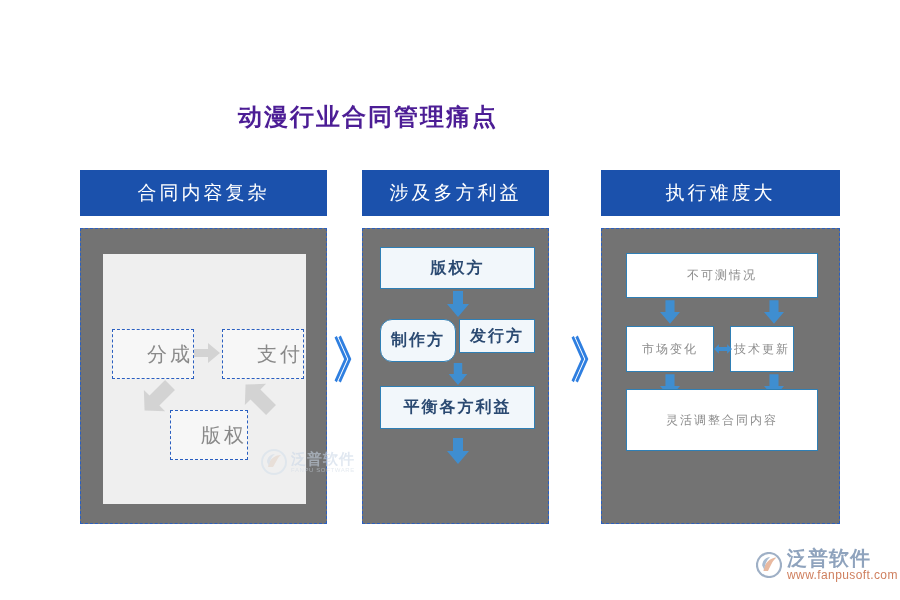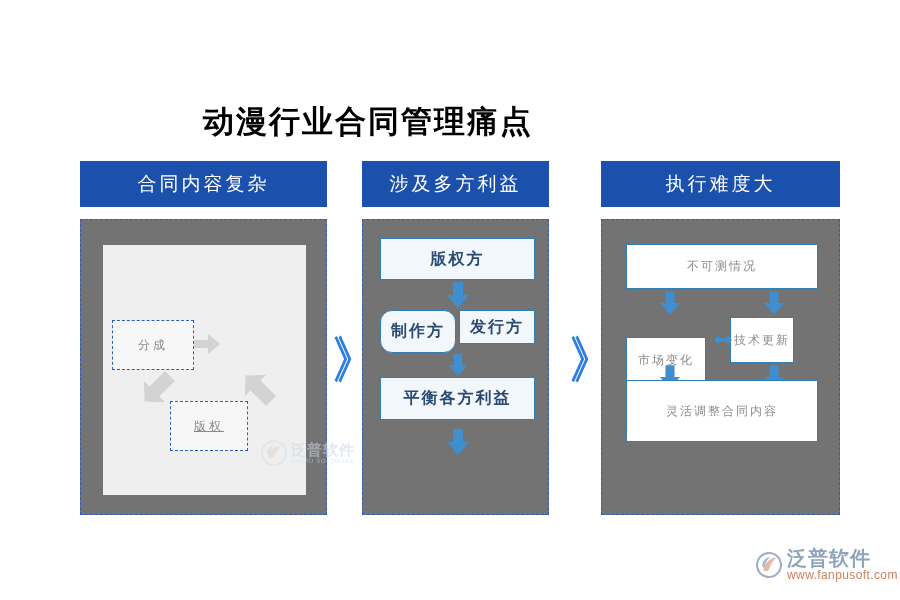--- a/index.html
+++ b/index.html
@@ -6,31 +6,31 @@
   body{
     width:900px;height:600px;overflow:hidden;background:#ffffff;
     font-family:"Liberation Serif","DejaVu Serif",serif;
     position:relative;
   }
   .page{position:absolute;inset:0;}
 
   
   .title{
     position:absolute;left:0;top:101px;width:736px;text-align:center;
-    font-size:31px;font-weight:bold;color:#000000;letter-spacing:2px;
+    font-size:24px;font-weight:bold;color:#4c1d95;letter-spacing:2px;
     font-family:"Liberation Serif","DejaVu Serif",serif;
     white-space:nowrap;
   }
 
   
   .col{position:absolute;top:161px;}
   .col-head{
     height:46px;background:#1b51ac;color:#ffffff;
     display:flex;align-items:center;justify-content:center;
-    font-size:19px;letter-spacing:3px;white-space:nowrap;
+    font-size:19px;letter-spacing:3px;white-space:nowrap;margin-top:9px;
   }
   .col-body{
     margin-top:12px;height:296px;border:1.5px dashed #2a5fc0;
     position:relative;box-sizing:border-box;background:#737373;
   }
 
   #col1{left:80px;width:247px;}
   #col2{left:362px;width:187px;}
   #col3{left:601px;width:239px;}
 
@@ -43,26 +43,26 @@
   #sep1{left:333px;top:339px;}
   #sep2{left:570px;top:339px;}
 
   
   .grey-panel{
     position:absolute;left:22px;top:25px;width:203px;height:250px;
     background:#efefef;
   }
   .dbox{
     position:absolute;border:1.3px dashed #2a5fc0;background:#f7f7f7;
-    display:flex;align-items:center;justify-content:center;
-    color:#8a8a8a;font-size:12px;letter-spacing:3px;white-space:nowrap;
+    display:flex;align-items:center;justify-content:flex-end;
+    color:#8a8a8a;font-size:20px;letter-spacing:3px;white-space:nowrap;
   }
   #b-fc{left:31px;top:100px;width:80px;height:48px;}
   #b-zf{left:141px;top:100px;width:80px;height:48px;}
-  #b-bq{left:89px;top:181px;width:76px;height:48px;text-decoration:underline;}
+  #b-bq{left:89px;top:181px;width:76px;height:48px;}
 
   .fat-arrow-r{
     position:absolute;left:113px;top:114px;width:26px;height:20px;
   }
   .diag{position:absolute;}
 
   .wm1{
     position:absolute;left:180px;top:213px;width:110px;height:40px;
     display:flex;align-items:center;gap:4px;opacity:.55;pointer-events:none;
   }
@@ -85,21 +85,21 @@
   .blue-arrow{position:absolute;}
 
   
   .wbox{
     position:absolute;border:1.3px solid #2f7fb5;background:#ffffff;
     display:flex;align-items:center;justify-content:center;
     color:#8c8c8c;font-size:12px;letter-spacing:2px;white-space:nowrap;
     box-sizing:border-box;
   }
   #w-bkc{left:24px;top:24px;width:192px;height:45px;}
-  #w-scb{left:24px;top:97px;width:80px;height:46px;margin-top:20px;}
+  #w-scb{left:24px;top:97px;width:88px;height:46px;}
   #w-jsg{left:128px;top:97px;width:64px;height:46px;}
   #w-lhd{left:24px;top:160px;width:192px;height:62px;}
 
   
   .logo{
     position:absolute;left:756px;top:543px;width:132px;height:44px;
     display:flex;align-items:center;gap:5px;
   }
   .logo-mark{width:26px;height:26px;flex:0 0 26px;}
   .logo-txt{display:flex;flex-direction:column;line-height:1.05;}
@@ -114,20 +114,23 @@
   <div class="title">动漫行业合同管理痛点</div>
 
   <div class="col" id="col1">
     <div class="col-head">合同内容复杂</div>
     <div class="col-body">
 
       <div class="grey-panel"></div>
 
       <div class="dbox" id="b-fc">
         <span>分成</span>
+      </div>
+      <div class="dbox" id="b-zf">
+        <span>支付</span>
       </div>
       <div class="dbox" id="b-bq">
         <span>版权</span>
       </div>
 
       <svg class="fat-arrow-r" viewBox="0 0 26 20">
         <polygon points="0,6 14,6 14,0 26,10 14,20 14,14 0,14" fill="#d3d3d3"></polygon>
       </svg>
 
       <svg class="diag" style="left:157px;top:148px;width:42px;height:42px;" viewBox="0 0 42 42">

